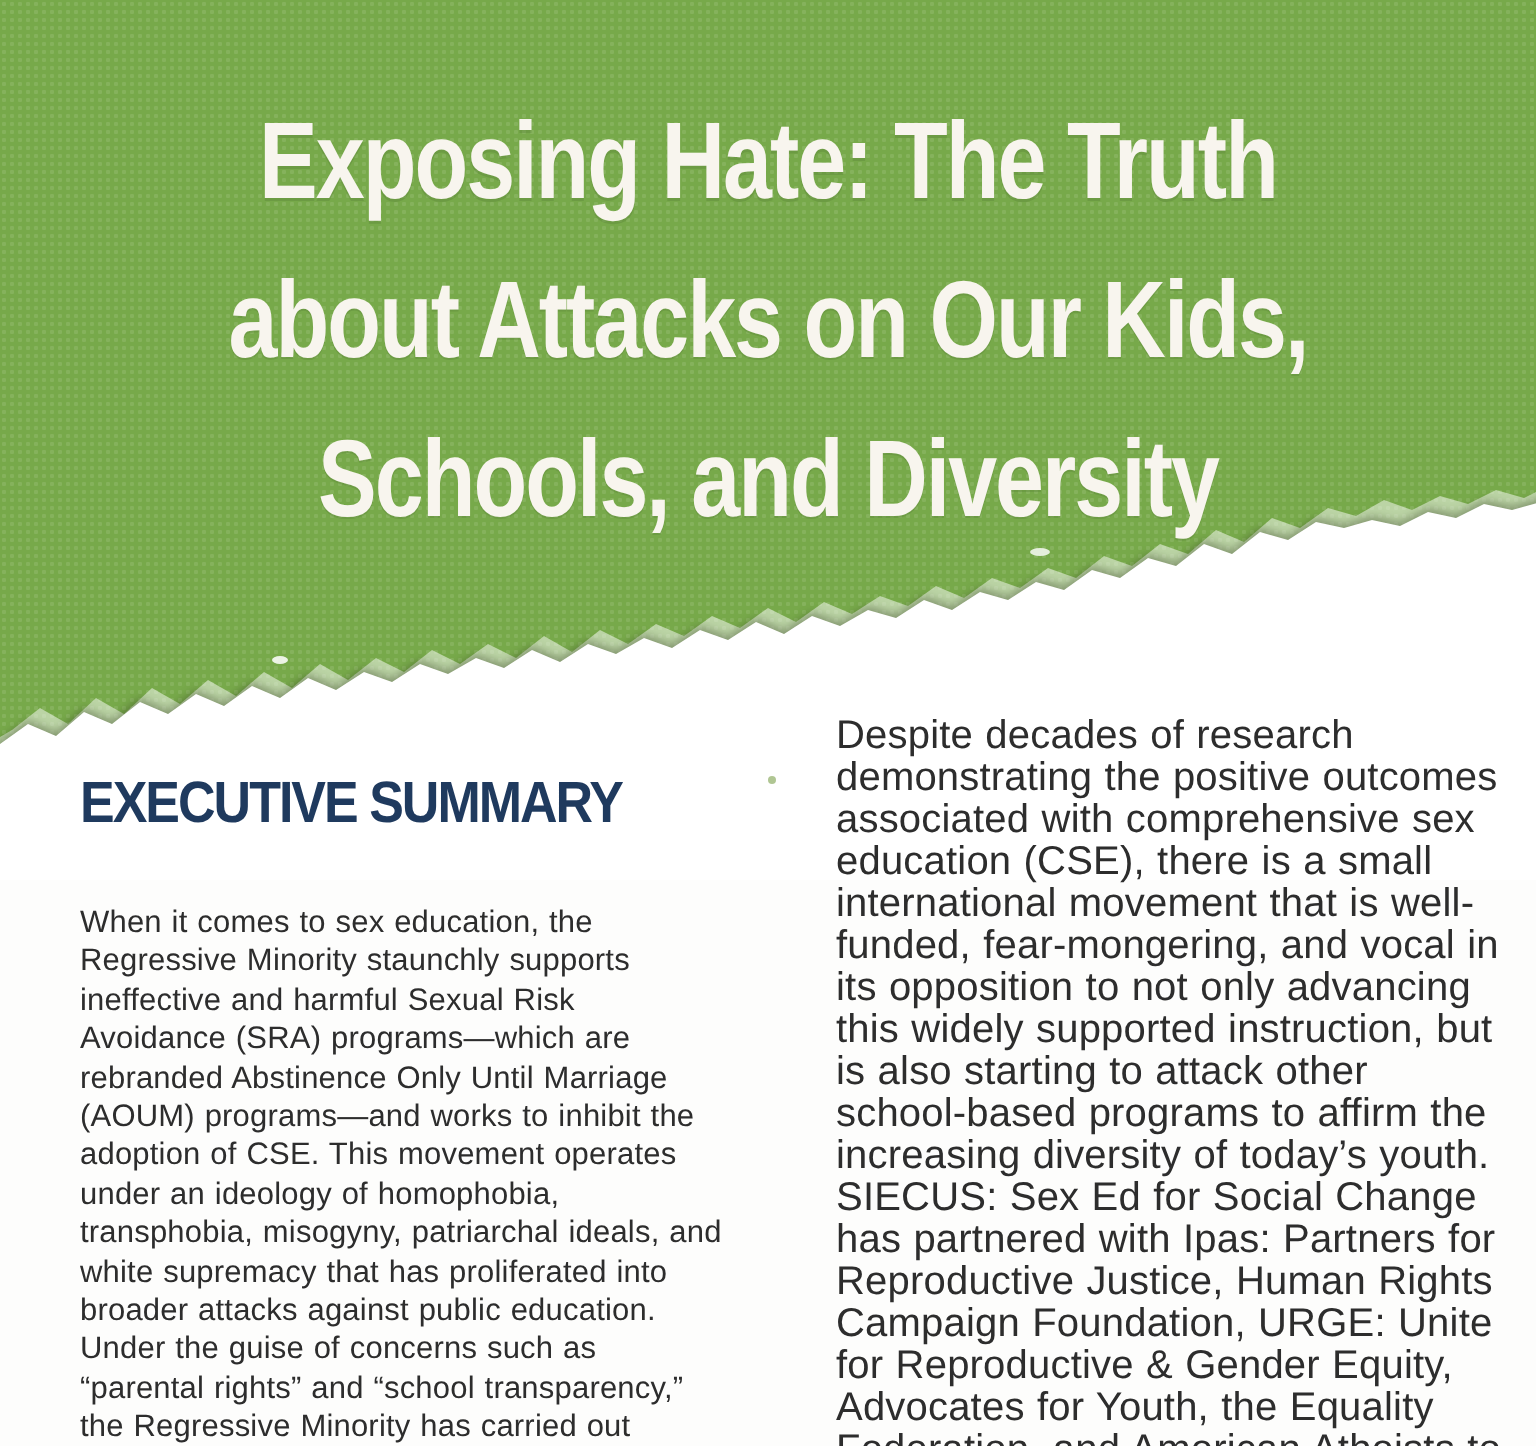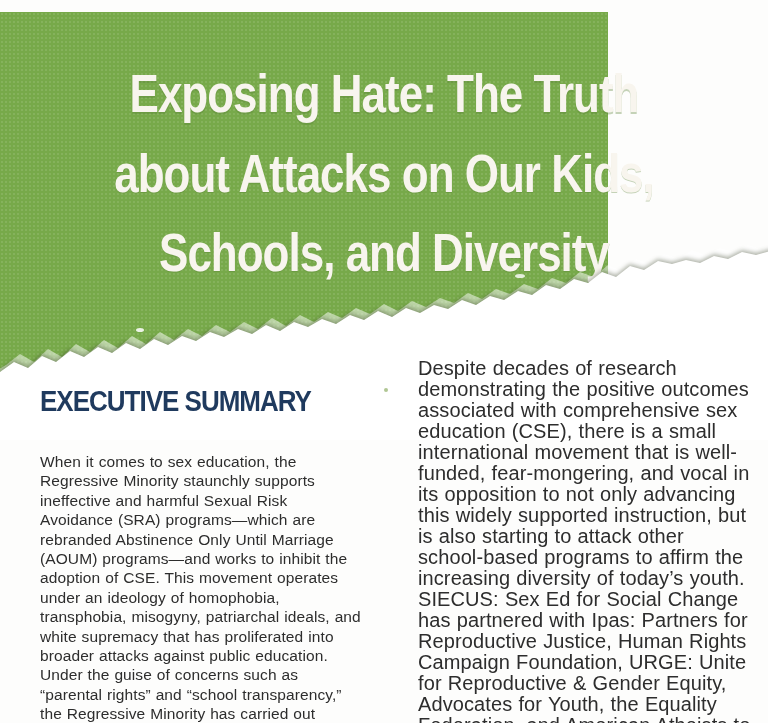--- a/index.html
+++ b/index.html
@@ -11,22 +11,22 @@
   .page {
     position: relative;
     width: 768px; height: 723px;
     overflow: hidden;
     background: #fdfdfc;
   }
 
   
   .hero {
     position: absolute;
-    left: 0; top: 12px;
-    width: 608px; height: 382px;
+    left: 0; top: 0;
+    width: 768px; height: 382px;
     background: #77a94a;
   }
   .hero-texture {
     position: absolute; inset: 0;
     background-image: radial-gradient(rgba(255,255,255,0.10) 1px, transparent 1.2px);
     background-size: 4px 4px;
   }
   .hero-title {
     position: absolute;
     left: 0; top: 42px;

